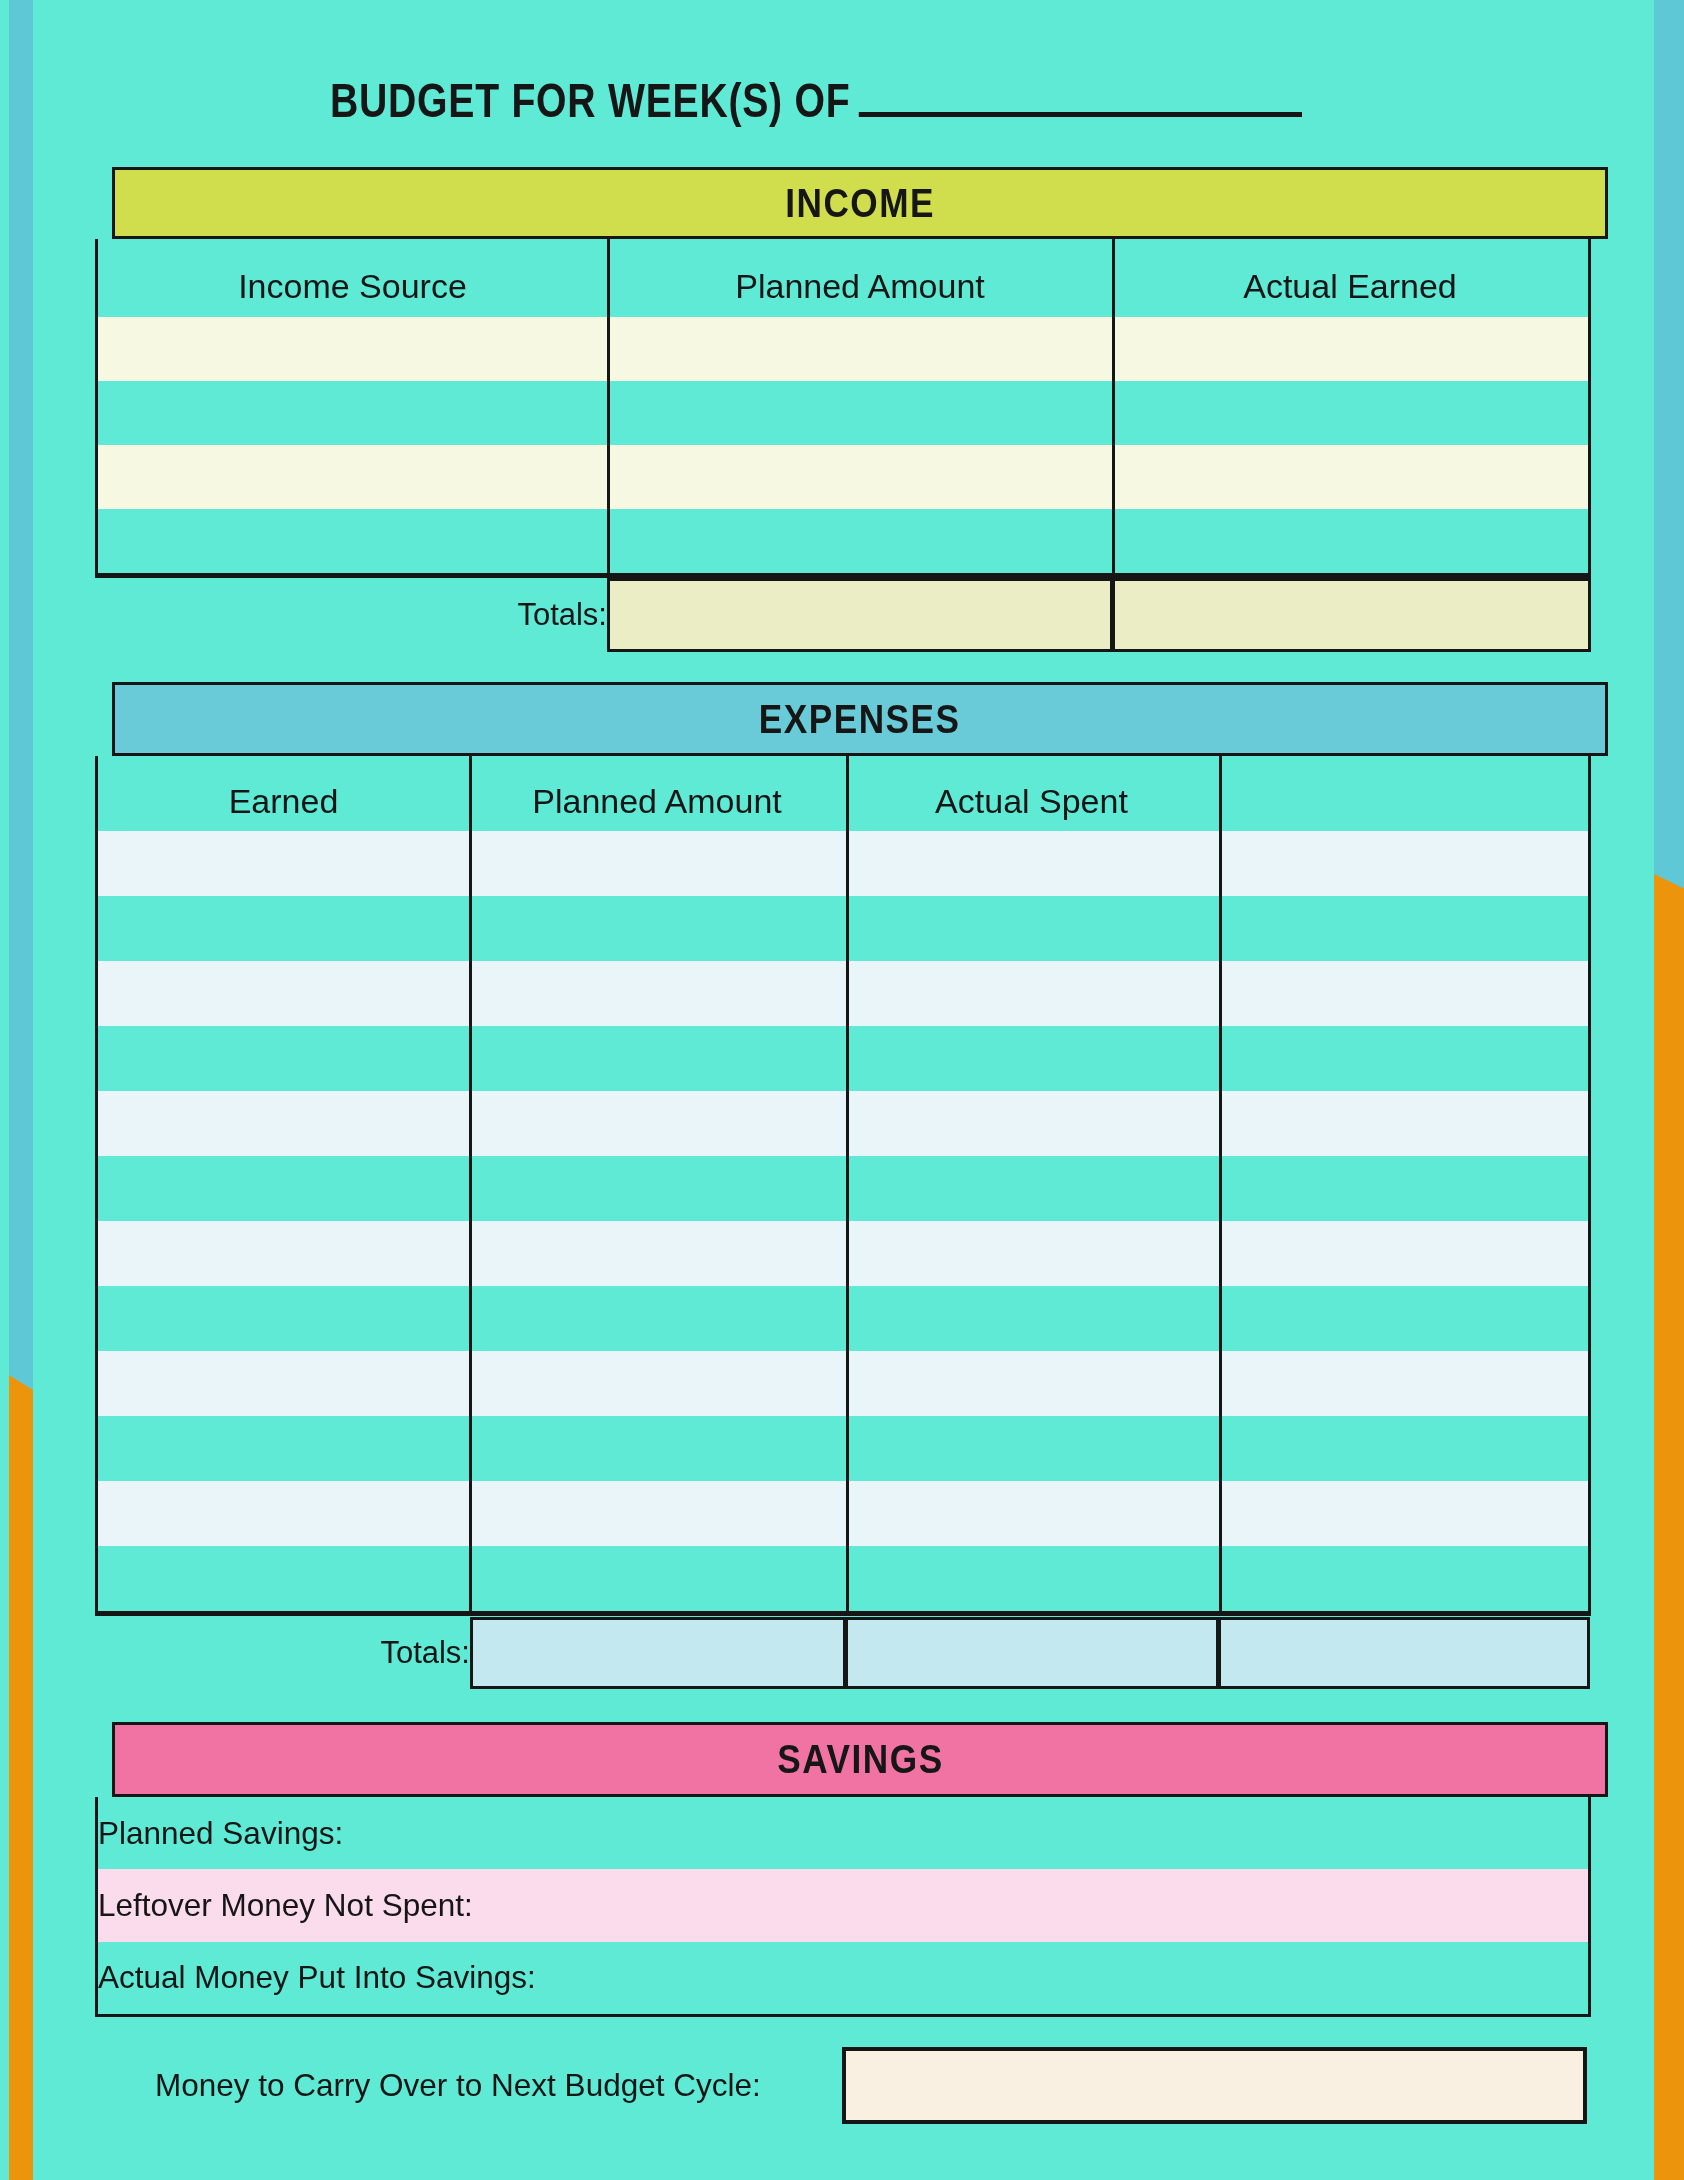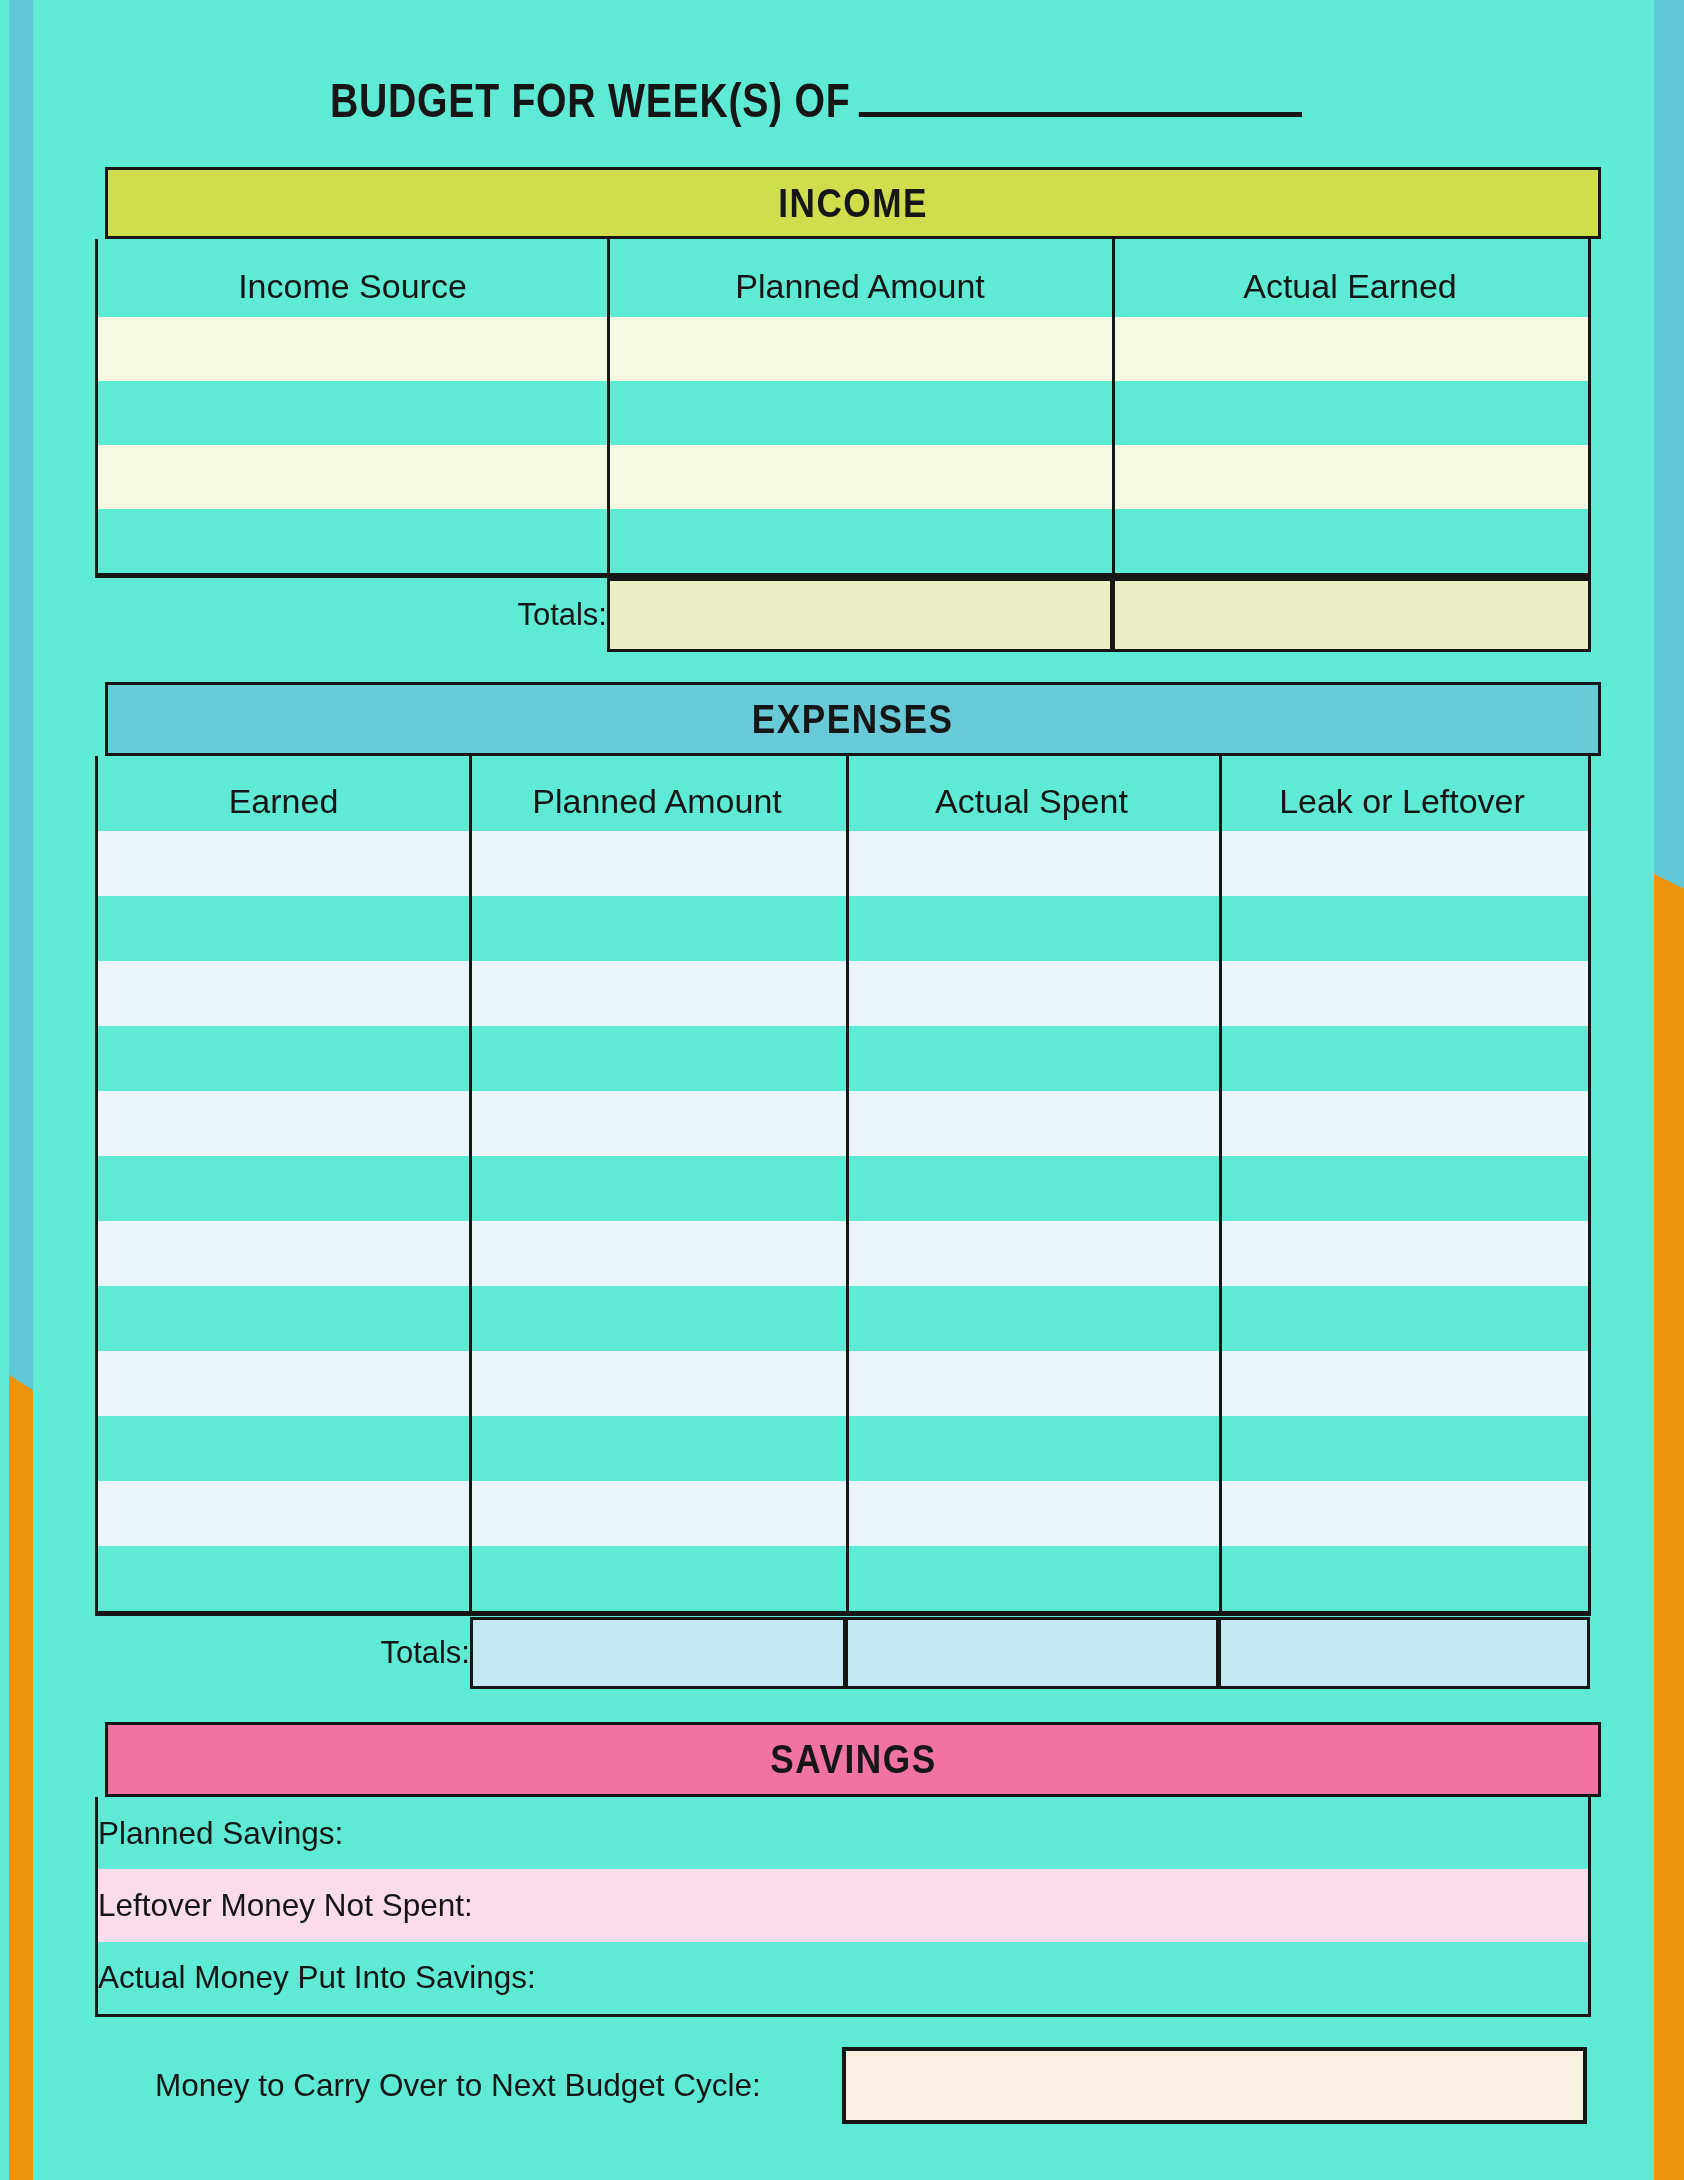--- a/index.html
+++ b/index.html
@@ -20,21 +20,21 @@
   .seg-orange{background:var(--orange);}
   .seg-wedge{background:linear-gradient(to bottom left,var(--teal-bar) 49%,var(--orange) 51%);}
 
   
   .title{position:absolute;left:330px;top:66px;height:68px;white-space:nowrap;}
   .title-inner{display:inline-block;transform:scaleX(0.80);transform-origin:left center;
     font-size:49px;font-weight:700;letter-spacing:0.9px;line-height:68px;}
   .title-blank{display:inline-block;width:554px;height:44px;border-bottom:5.1px solid var(--ink);margin-left:10.2px;}
 
   
-  .band{position:absolute;left:105px;width:1496px;box-sizing:border-box;
+  .band{position:absolute;left:112px;width:1496px;box-sizing:border-box;
     border:3.4px solid var(--ink);display:flex;align-items:center;justify-content:center;text-align:center;}
   .band-text{display:inline-block;transform:scaleX(0.88);font-size:40px;font-weight:600;letter-spacing:1.7px;}
   .band-income{top:167px;height:72px;background:var(--green);}
   .band-expenses{top:682px;height:74px;background:var(--teal-header);}
   .band-savings{top:1722px;height:75px;background:var(--pink-header);}
 
   
   .tbox{position:absolute;left:95px;width:1496px;box-sizing:border-box;
     border:3.4px solid var(--ink);border-top:none;border-bottom:5.1px solid var(--ink);}
   .inc-box{top:239px;height:339px;}
@@ -123,21 +123,20 @@
   </div>
 
   <div class="band band-expenses">
     <span class="band-text">EXPENSES</span>
   </div>
   <div class="tbox exp-box">
     <div class="colhead">
       <div class="colcell" style="width:371px">Earned</div>
       <div class="colcell" style="width:376px">Planned Amount</div>
       <div class="colcell" style="width:373px">Actual Spent</div>
-      <div class="colcell" style="width:368px">Leak or Leftover</div>
     </div>
     <div class="stripes">
         <div class="stripe-row"></div>
         <div class="stripe-row"></div>
         <div class="stripe-row"></div>
         <div class="stripe-row"></div>
         <div class="stripe-row"></div>
         <div class="stripe-row"></div>
         <div class="stripe-row"></div>
         <div class="stripe-row"></div>

